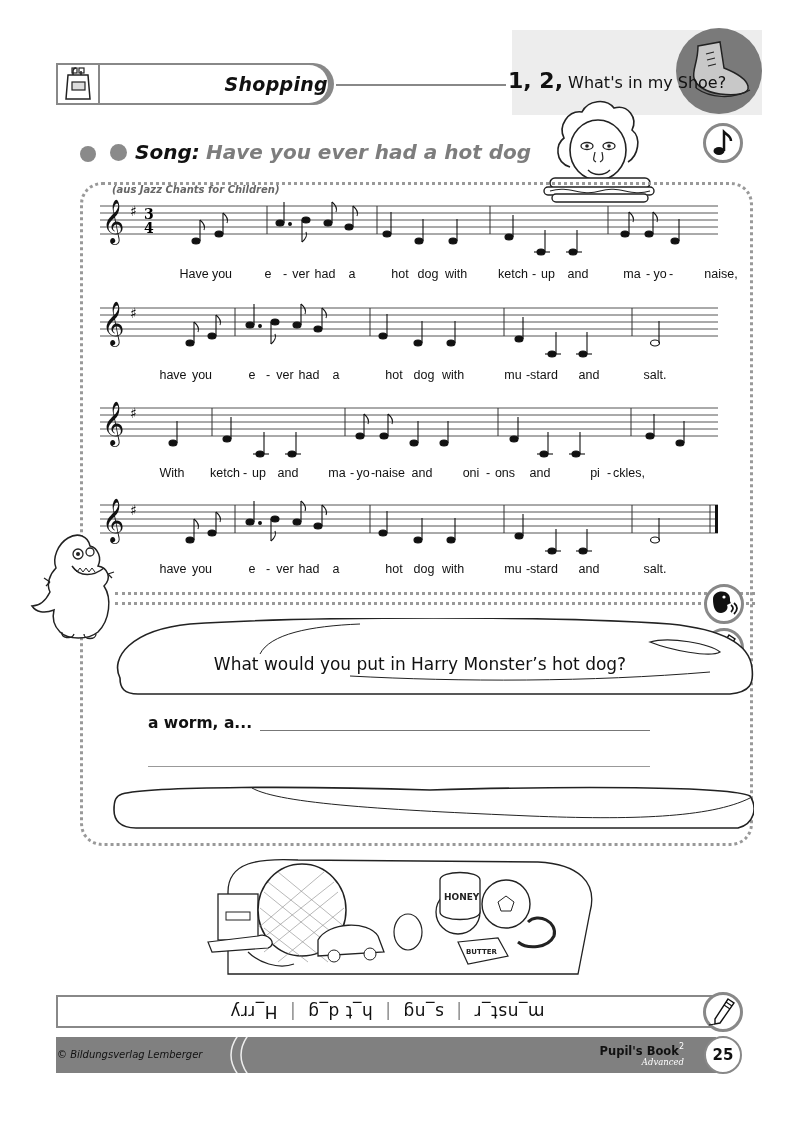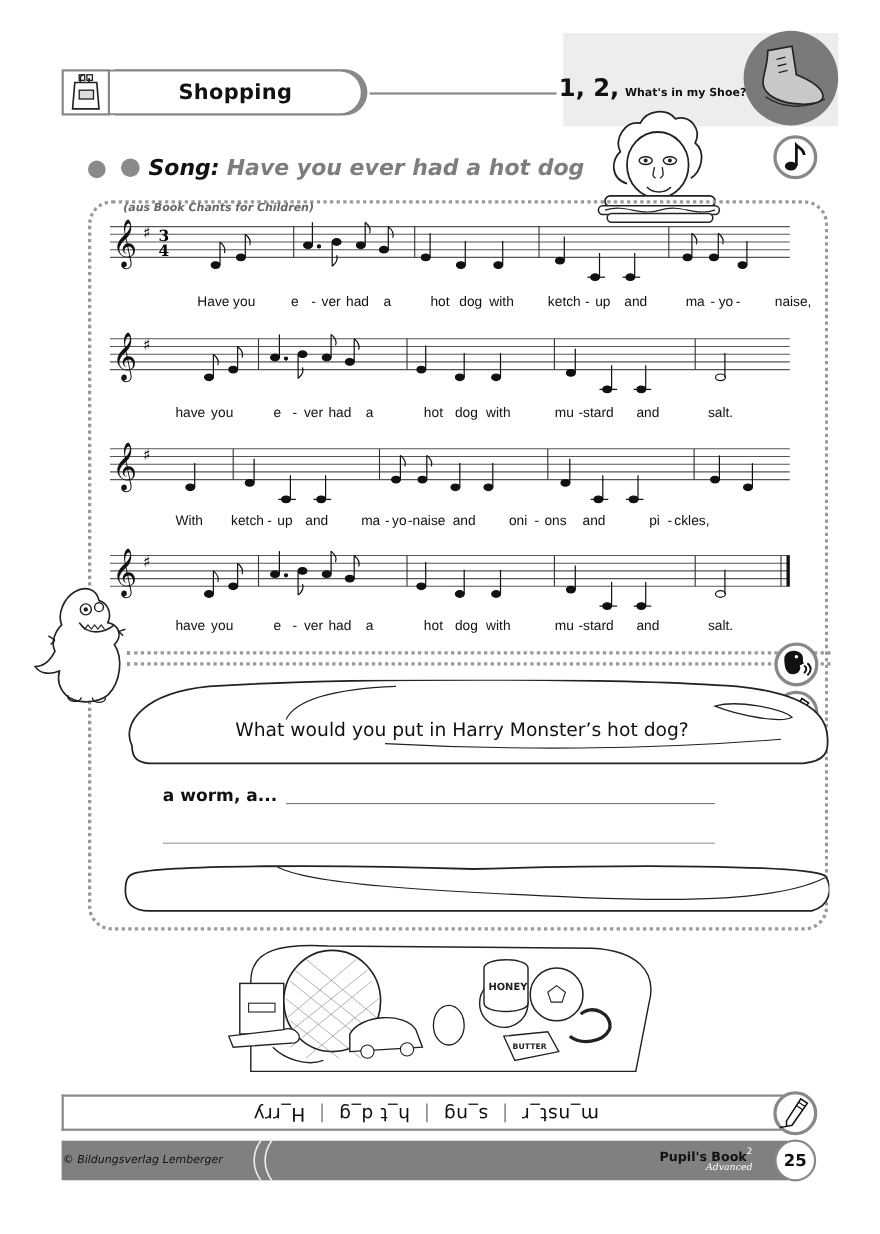--- a/index.html
+++ b/index.html
@@ -1,27 +1,27 @@
 <!DOCTYPE html>
 <html><head>
 <meta charset="utf-8">
 <style>
   * { box-sizing: border-box; margin: 0; padding: 0; }
   body { width: 800px; height: 1122px; background: #ffffff; position: relative; overflow: hidden; font-family: "DejaVu Sans", sans-serif; color: #111; }
   .abs { position: absolute; }
 
   
   .hdr-icon-box { left: 56px; top: 63px; width: 44px; height: 42px; border: 2px solid #888; background: #fff; display:flex; align-items:center; justify-content:center; }
-  .hdr-title-box { left: 100px; top: 63px; width: 230px; height: 42px; border: 2px solid #888; border-left: none; border-radius: 0 22px 22px 0; background: #fff; display:flex; align-items:center; justify-content:center; box-shadow: 4px 0 0 #888; }
+  .hdr-title-box { left: 100px; top: 63px; width: 230px; height: 42px; border: 2px solid #888; border-left: none; border-radius: 0 22px 22px 0; background: #fff; display:flex; align-items:center; justify-content:flex-end; box-shadow: 4px 0 0 #888; font-style: italic; }
   .hdr-title { font-family: "DejaVu Sans", sans-serif; font-weight: bold; font-size: 19px; color: #111; letter-spacing: .3px; }
   .hdr-line { left: 336px; top: 84px; width: 170px; height: 2px; background: #888; }
   .unit-bg { left: 512px; top: 30px; width: 250px; height: 85px; background: #ededed; }
   .unit-title { left: 508px; top: 68px; white-space: nowrap; }
   .unit-num { font-weight: bold; font-size: 22px; color: #111; margin-top: 28px; }
-  .unit-sub { font-weight: bold; font-size: 10px; color: #111; }
+  .unit-sub { font-weight: normal; font-size: 16px; color: #111; }
   .shoe-circle { left: 676px; top: 28px; width: 86px; height: 86px; border-radius: 50%; background: #7a7a7a; overflow:hidden; }
 
   
   .dot { width: 16px; height: 16px; border-radius: 50%; background: #8a8a8a; }
   .song-title { left: 118px; top: 140px; font-size: 20px; white-space: nowrap; font-style: italic; }
   .song-label { font-weight: bold; color: #111; }
   .song-name { color: #7d7d7d; font-weight: bold; }
 
   .music-icon { left: 703px; top: 123px; width: 40px; height: 40px; border: 3px solid #888; border-radius: 50%; background:#fff; display:flex; align-items:center; justify-content:center; }
 
@@ -114,21 +114,21 @@
   <span class="song-name">Have you ever had a hot dog</span>
 </div>
 <div class="abs music-icon">
   <svg width="24" height="28" viewBox="0 0 24 28">
     <ellipse cx="8" cy="22" rx="5.5" ry="4" fill="#111"></ellipse>
     <path d="M13 22 V3 C16 6 20 7 20 12" fill="none" stroke="#111" stroke-width="2.5"></path>
   </svg>
 </div>
 
 <div class="abs frame"></div>
-<div class="abs source">(aus Book Chants for Children)</div>
+<div class="abs source">(aus Jazz Chants for Children)</div>
 
 <div class="abs staff" style="top:198px;">
   <svg width="620" height="60" viewBox="0 0 620 60">
     <g stroke="#555" stroke-width="1">
         <line x1="0" y1="8" x2="618" y2="8"></line>
         <line x1="0" y1="15" x2="618" y2="15"></line>
         <line x1="0" y1="22" x2="618" y2="22"></line>
         <line x1="0" y1="29" x2="618" y2="29"></line>
         <line x1="0" y1="36" x2="618" y2="36"></line>
       </g>

